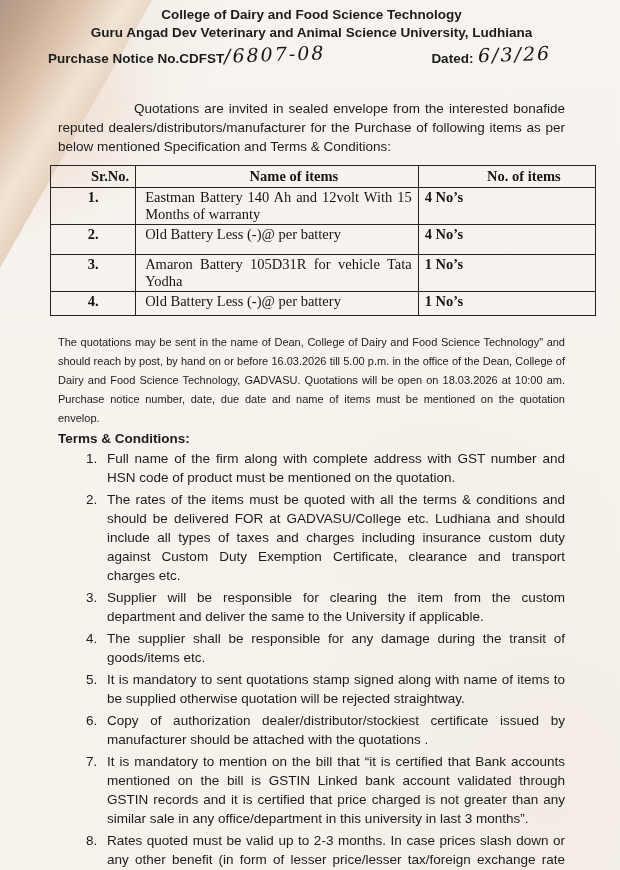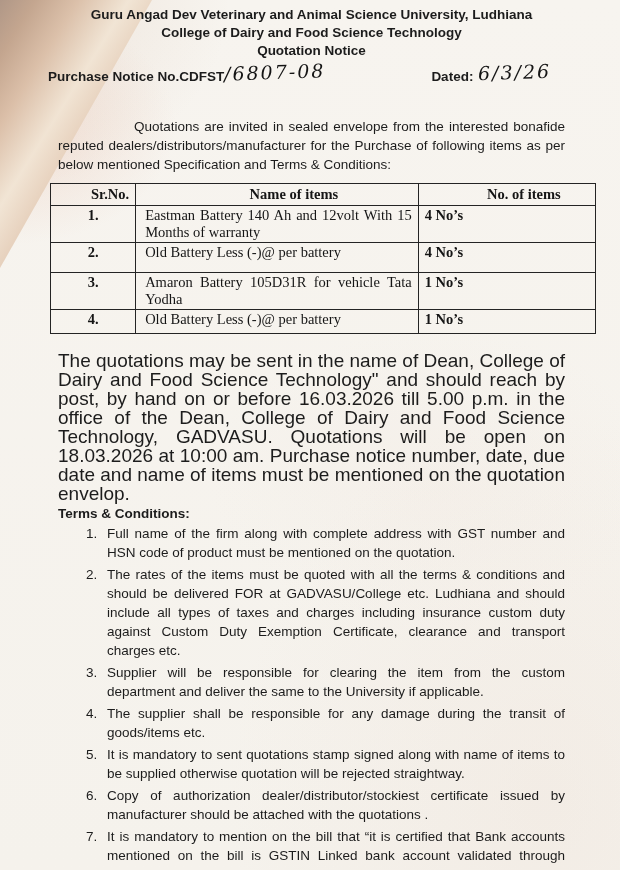--- a/index.html
+++ b/index.html
@@ -37,37 +37,36 @@
   table { border-collapse:collapse; width:546px; margin:9px 0 0 -8px;
           font-family:"Liberation Serif", serif; font-size:14.5px; color:#151515; }
   th, td { border:1.6px solid #242424; padding:1px 6px; vertical-align:top; }
   th { font-weight:bold; height:22px; vertical-align:middle;padding-left:40px; }
   col.c-sr { width:72px; } col.c-nm { width:292px; } col.c-qt { width:182px; }
   td.sr { text-align:center; font-weight:bold; }
   td.nm { text-align:justify; padding-left:9px; }
   td.qt { text-align:left; font-weight:bold; }
   tr.r1 td { height:35px; } tr.r2 td { height:30px; }
   tr.r3 td { height:32px; } tr.r4 td { height:24px; }
-  .body-p { font-size:19px; line-height:19px; margin-top:17px; }
+  .body-p { font-size:11px; line-height:19px; margin-top:17px; }
   .terms-h { font-size:13.5px; line-height:19px; margin-top:1px; }
   .terms { margin-top:1px; }
   .term { display:flex; font-size:13.5px; line-height:19px; margin-bottom:3px; }
   .tn { flex:none; width:21px; margin-left:28px; }
   .tt { flex:1; }
 </style>
 </head>
 <body>
 
 <div class="page">
   <div class="corner-fold"></div>
   <div class="content">
 
+    <div class="hdr c b">College of Dairy and Food Science Technology</div>
     <div class="hdr c b">Guru Angad Dev Veterinary and Animal Science University, Ludhiana</div>
-    <div class="hdr c b">College of Dairy and Food Science Technology</div>
-    <div class="hdr c b">Quotation Notice</div>
 
     <div class="pn-row">
       <div>
         <span class="pn-label">Purchase Notice No.CDFST</span><span class="hand">/6807-08</span>
       </div>
       <div>
         <span class="dated-label">Dated:</span>
         <span class="hand">6/3/26</span>
       </div>
     </div>

